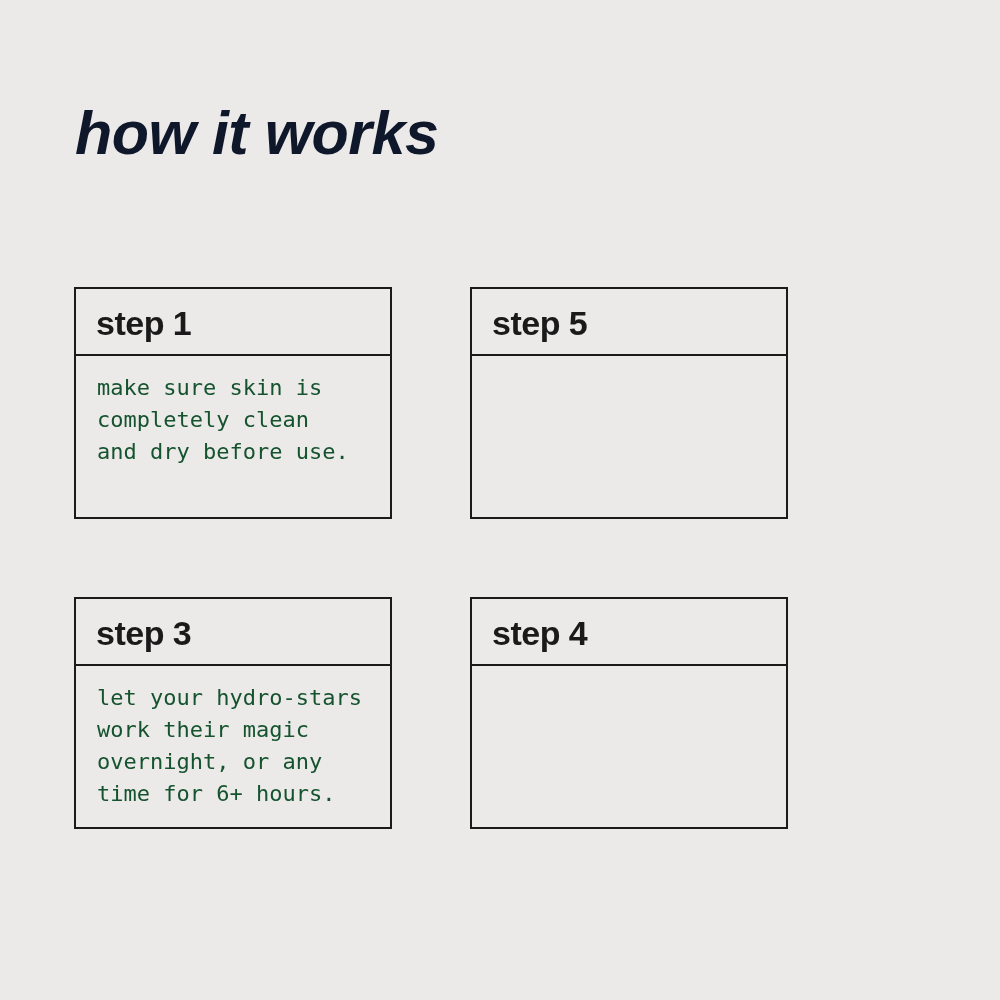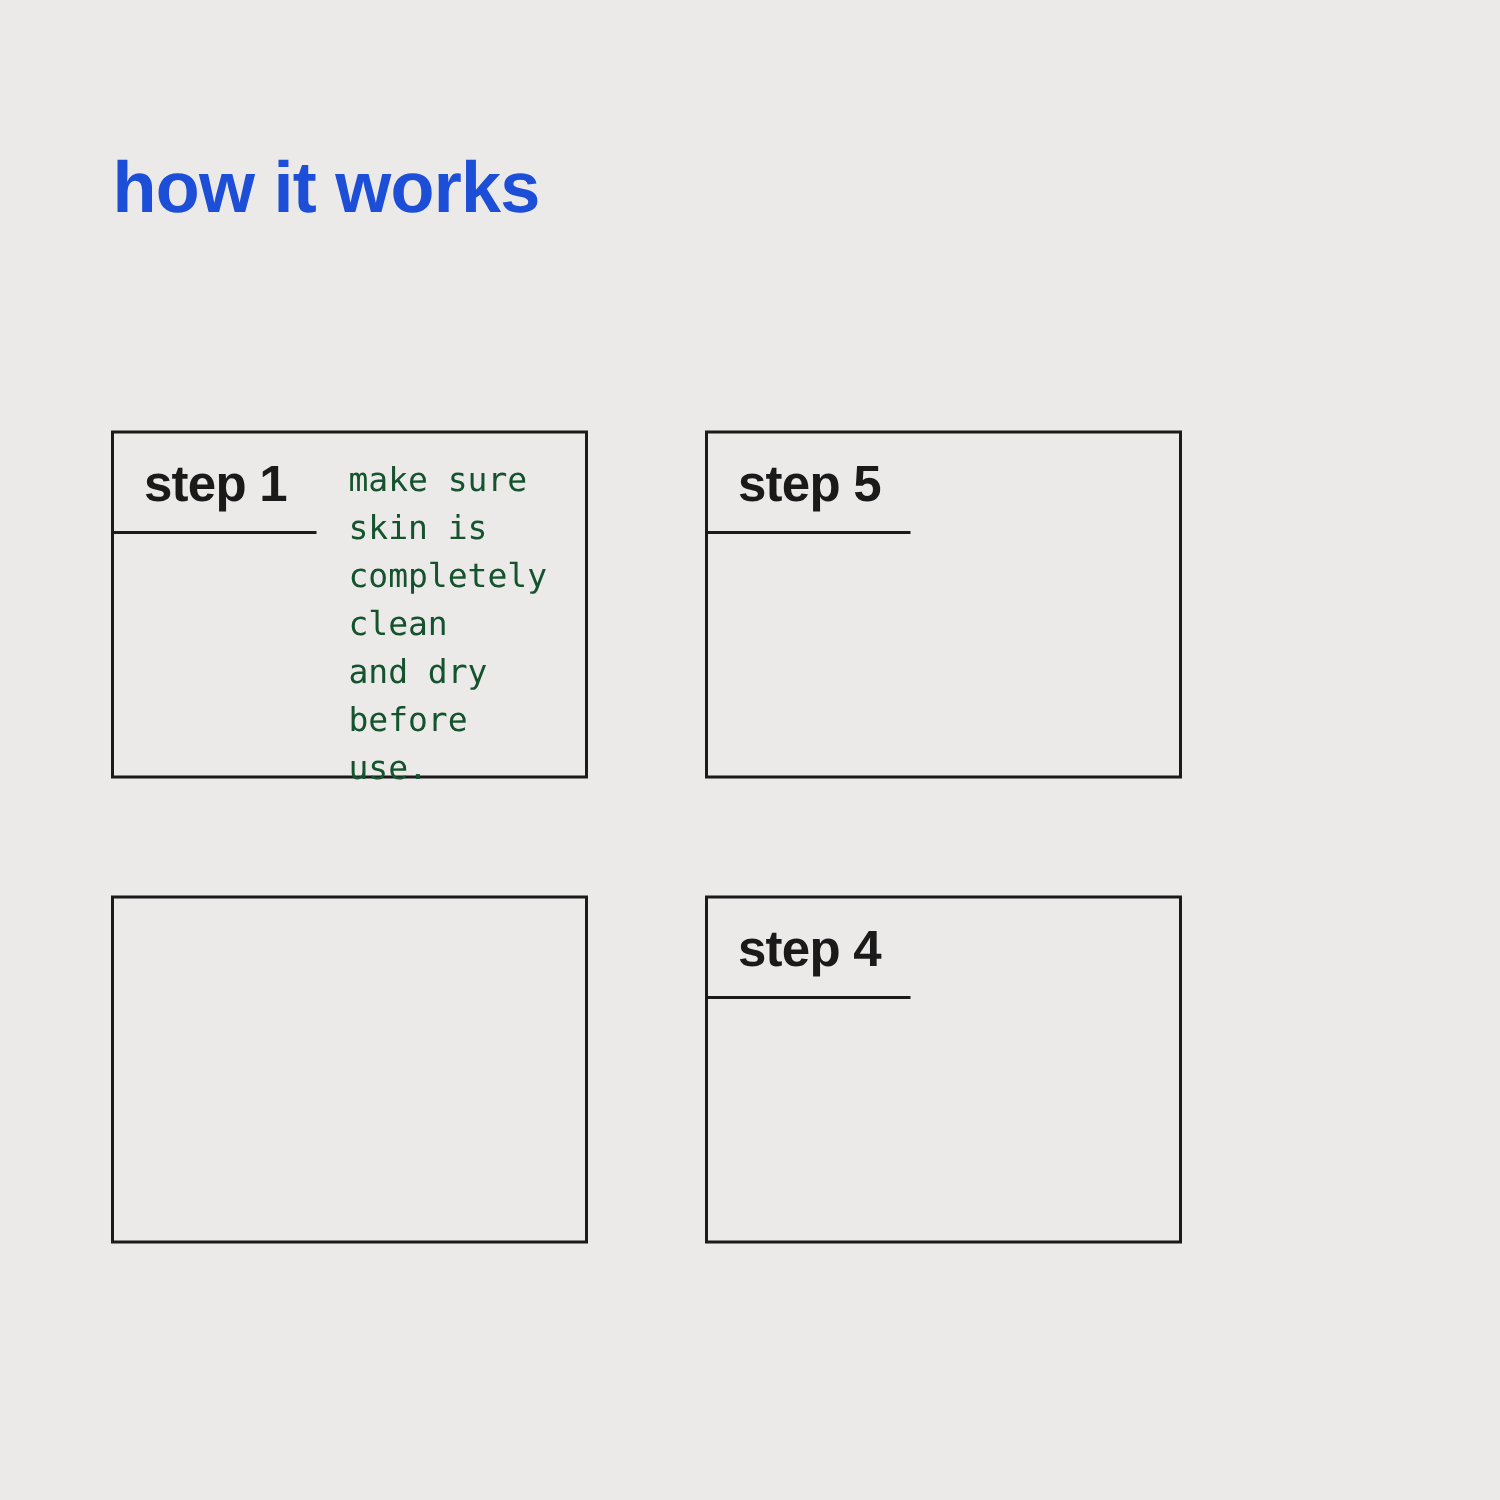--- a/index.html
+++ b/index.html
@@ -17,42 +17,43 @@
   .canvas {
     position: relative;
     width: 1000px;
     height: 1000px;
   }
   .page-title {
     position: absolute;
     left: 75px;
     top: 100px;
     margin: 0;
-    font-size: 48px;
+    font-size: 61px;
     line-height: 1.1;
     font-weight: 700;
     letter-spacing: -0.5px;
-    color: #1d4ed8;
+    color: #0f172a;
+    font-style: italic;
   }
   .steps-grid {
     position: absolute;
     left: 74px;
     top: 287px;
     display: grid;
     grid-template-columns: 318px 318px;
     grid-auto-rows: 232px;
     column-gap: 78px;
     row-gap: 78px;
   }
   .step-card {
     box-sizing: border-box;
     border: 2px solid #1B1B1B;
     background: #ECE9E9;
     display: flex;
-    flex-direction: row;
+    flex-direction: column;
   }
   .step-header {
     box-sizing: border-box;
     height: 67px;
     border-bottom: 2px solid #1B1B1B;
     display: flex;
     align-items: center;
     padding: 4px 20px 0 20px;
   }
   .step-label {
@@ -89,20 +90,27 @@
 and dry before use.</div>
     </section>
 
     <section class="step-card">
       <header class="step-header">
         <span class="step-label">step 5</span>
       </header>
     </section>
 
     <section class="step-card">
+      <header class="step-header">
+        <span class="step-label">step 3</span>
+      </header>
+      <div class="step-body">let your hydro-stars
+work their magic
+overnight, or any
+time for 6+ hours.</div>
     </section>
 
     <section class="step-card">
       <header class="step-header">
         <span class="step-label">step 4</span>
       </header>
     </section>
 
   </div>
 </div>

